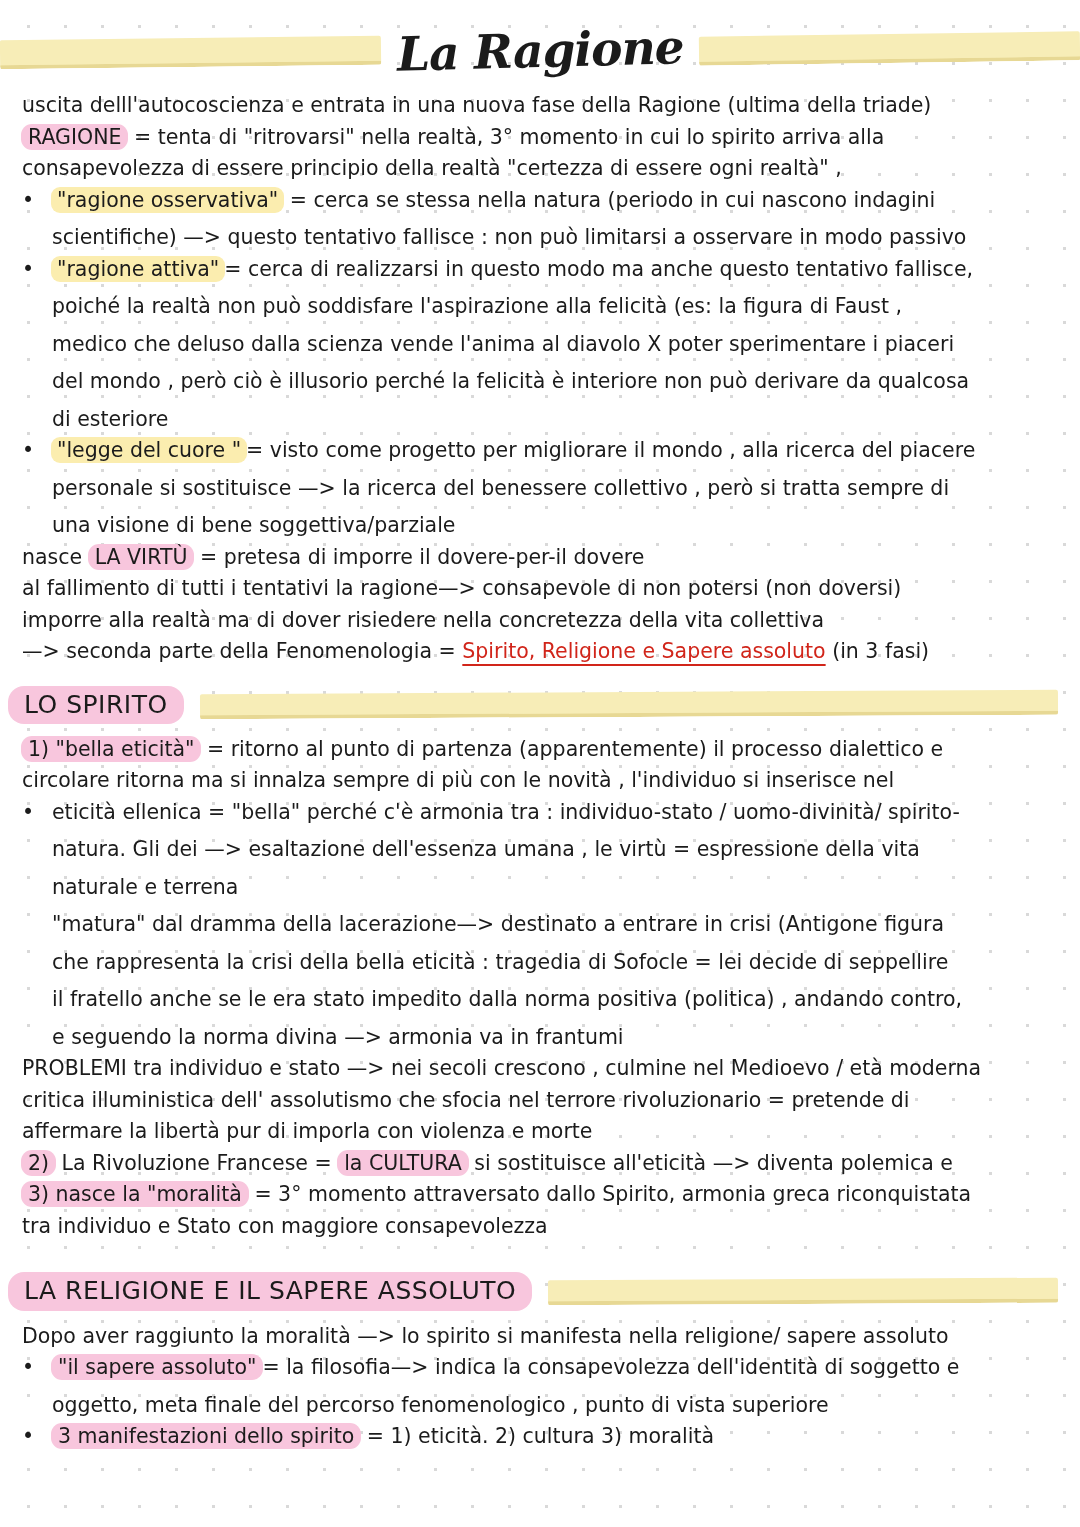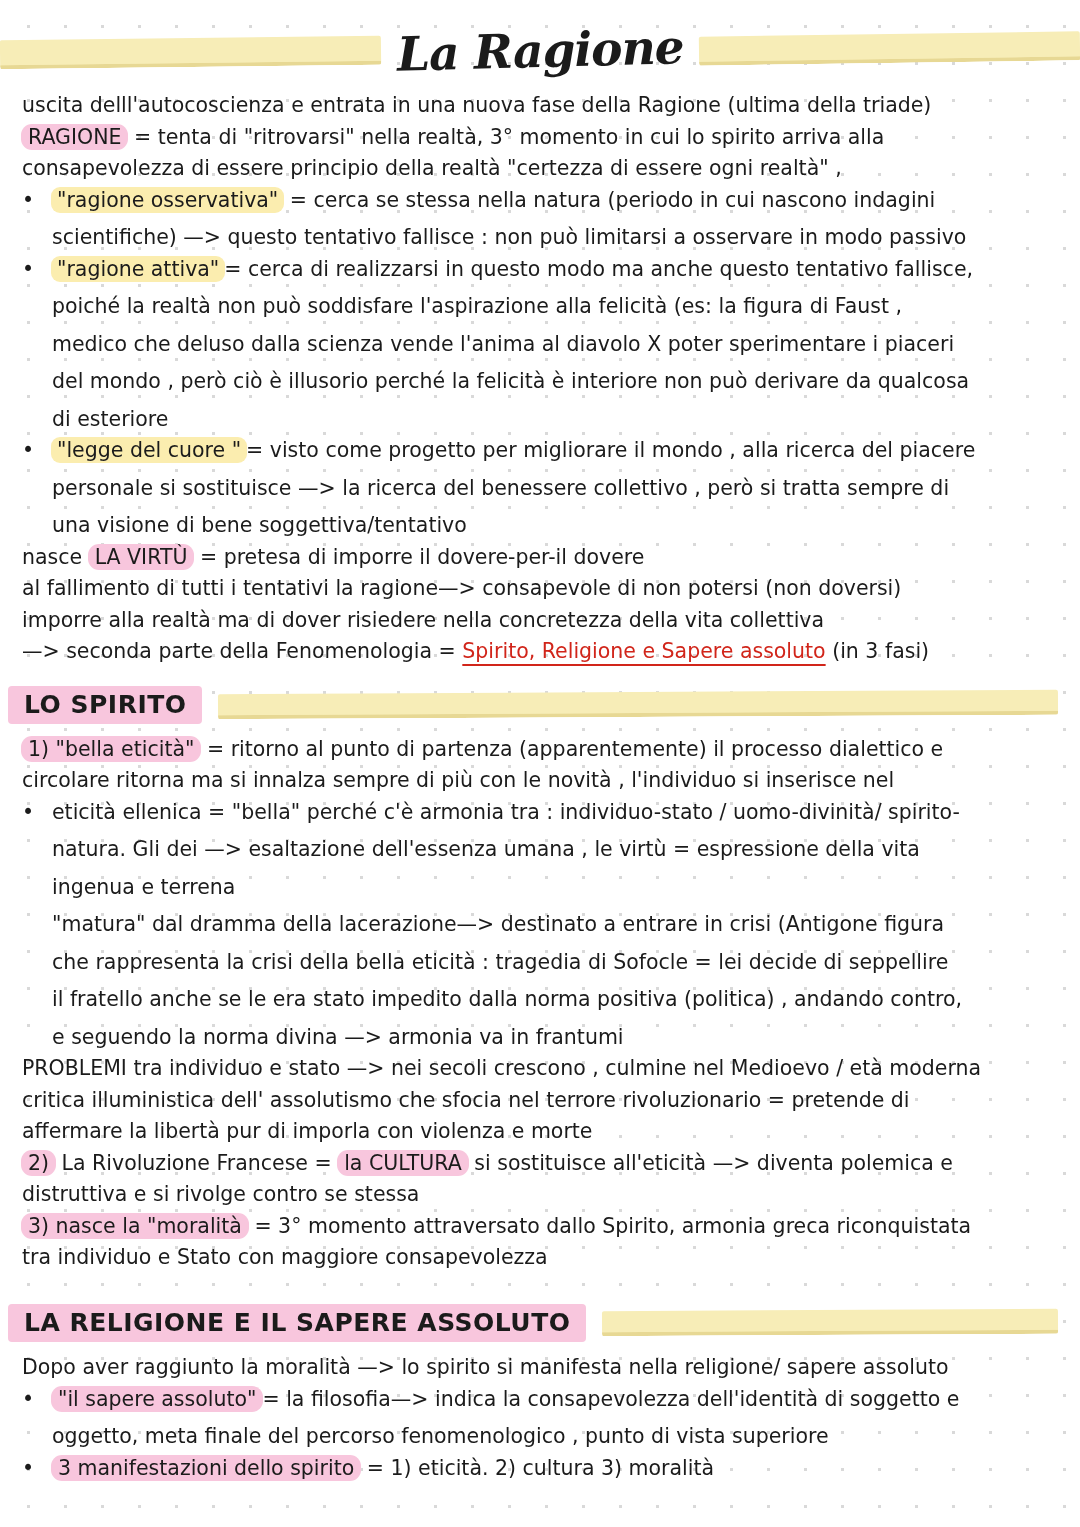--- a/index.html
+++ b/index.html
@@ -24,22 +24,22 @@
   .textline{white-space:nowrap;}
   .textline.indent{padding-left:30px;margin-top:6px;}
   .bullet-mark{display:inline-block;width:30px;color:#1b1b1b;}
   .seg{vertical-align:baseline;}
   .hl-pink{background:#f8c6dd;border-radius:11px;padding:1px 7px;margin:0 -1px;}
   .hl-yellow{background:#fbedaf;border-radius:9px;padding:1px 6px;margin:0 -1px;}
   .red-ul{color:#d1251a;text-decoration:underline;text-decoration-thickness:2px;text-underline-offset:6px;}
   .gap{width:100%;}
   .header-row{display:flex;align-items:center;margin:4px 0 10px 0;}
   .header-label{
-    font-size:25px;line-height:1.25;background:#f8c6dd;border-radius:4px;
-    padding:3px 16px 4px 16px;margin-left:-14px;white-space:nowrap;letter-spacing:0.5px;font-weight:bold;
+    font-size:25px;line-height:1.25;background:#f8c6dd;border-radius:16px;
+    padding:3px 16px 4px 16px;margin-left:-14px;white-space:nowrap;letter-spacing:0.5px;
   }
   .header-bar{flex:1;height:21px;background:#f7edb7;border-bottom:4px solid #e7d894;margin-left:16px;transform:rotate(-0.3deg);border-radius:2px;}
 </style>
 </head>
 <body>
 
 <div class="page">
   <div class="title-row">
     <div class="tape left"></div>
     <div class="title-text">La Ragione</div>
@@ -51,44 +51,43 @@
       <div class="textline"><span class="seg">consapevolezza di essere principio della realtà "certezza di essere ogni realtà" ,</span></div>
       <div class="textline"><span class="bullet-mark">•</span><span class="seg hl-yellow">"ragione osservativa"</span><span class="seg"> = cerca se stessa nella natura (periodo in cui nascono indagini</span></div>
       <div class="textline indent"><span class="seg">scientifiche) —&gt; questo tentativo fallisce : non può limitarsi a osservare in modo passivo</span></div>
       <div class="textline"><span class="bullet-mark">•</span><span class="seg hl-yellow">"ragione attiva"</span><span class="seg">= cerca di realizzarsi in questo modo ma anche questo tentativo fallisce,</span></div>
       <div class="textline indent"><span class="seg">poiché la realtà non può soddisfare l'aspirazione alla felicità (es: la figura di Faust ,</span></div>
       <div class="textline indent"><span class="seg">medico che deluso dalla scienza vende l'anima al diavolo X poter sperimentare i piaceri</span></div>
       <div class="textline indent"><span class="seg">del mondo , però ciò è illusorio perché la felicità è interiore non può derivare da qualcosa</span></div>
       <div class="textline indent"><span class="seg">di esteriore</span></div>
       <div class="textline"><span class="bullet-mark">•</span><span class="seg hl-yellow">"legge del cuore "</span><span class="seg">= visto come progetto per migliorare il mondo , alla ricerca del piacere</span></div>
       <div class="textline indent"><span class="seg">personale si sostituisce —&gt; la ricerca del benessere collettivo , però si tratta sempre di</span></div>
-      <div class="textline indent"><span class="seg">una visione di bene soggettiva/tentativo</span></div>
+      <div class="textline indent"><span class="seg">una visione di bene soggettiva/parziale</span></div>
       <div class="textline"><span class="seg">nasce </span><span class="seg hl-pink">LA VIRTÙ</span><span class="seg"> = pretesa di imporre il dovere-per-il dovere</span></div>
       <div class="textline"><span class="seg">al fallimento di tutti i tentativi la ragione—&gt; consapevole di non potersi (non doversi)</span></div>
       <div class="textline"><span class="seg">imporre alla realtà ma di dover risiedere  nella concretezza della vita collettiva</span></div>
       <div class="textline"><span class="seg">—&gt; seconda parte della Fenomenologia = </span><span class="seg red-ul">Spirito, Religione e Sapere assoluto</span><span class="seg"> (in 3 fasi)</span></div>
       <div class="gap" style="height: 14px;"></div>
       <div class="header-row">
         <span class="header-label">LO SPIRITO</span>
         <div class="header-bar"></div>
       </div>
       <div class="textline"><span class="seg hl-pink">1) "bella eticità"</span><span class="seg"> = ritorno al punto di partenza (apparentemente) il processo dialettico e</span></div>
       <div class="textline"><span class="seg">circolare ritorna ma si innalza sempre di più con le novità , l'individuo si inserisce nel</span></div>
       <div class="textline"><span class="bullet-mark">•</span><span class="seg">eticità ellenica = "bella" perché c'è armonia tra : individuo-stato / uomo-divinità/ spirito-</span></div>
       <div class="textline indent"><span class="seg">natura. Gli dei —&gt; esaltazione dell'essenza umana , le virtù = espressione della vita</span></div>
-      <div class="textline indent"><span class="seg">ingenua e terrena</span></div>
+      <div class="textline indent"><span class="seg">naturale e terrena</span></div>
       <div class="textline indent"><span class="seg">"matura" dal dramma della lacerazione—&gt; destinato a entrare in crisi (Antigone figura</span></div>
       <div class="textline indent"><span class="seg">che rappresenta la crisi della bella eticità : tragedia di Sofocle = lei decide di seppellire</span></div>
       <div class="textline indent"><span class="seg">il fratello anche se le era stato impedito dalla norma positiva (politica) , andando contro,</span></div>
       <div class="textline indent"><span class="seg">e seguendo la norma divina —&gt; armonia va in frantumi</span></div>
       <div class="textline"><span class="seg">PROBLEMI tra individuo e stato —&gt; nei secoli crescono , culmine nel Medioevo / età moderna</span></div>
       <div class="textline"><span class="seg">critica illuministica dell' assolutismo che sfocia nel terrore rivoluzionario = pretende di</span></div>
       <div class="textline"><span class="seg">affermare la libertà pur di imporla con violenza e morte</span></div>
       <div class="textline"><span class="seg hl-pink">2)</span><span class="seg"> La Rivoluzione Francese = </span><span class="seg hl-pink">la CULTURA</span><span class="seg"> si sostituisce all'eticità —&gt; diventa polemica e</span></div>
-      <div class="textline"><span class="seg">distruttiva e si rivolge contro se stessa</span></div>
       <div class="textline"><span class="seg hl-pink">3) nasce la "moralità</span><span class="seg"> = 3° momento attraversato dallo Spirito, armonia greca riconquistata</span></div>
       <div class="textline"><span class="seg">tra individuo e Stato con maggiore consapevolezza</span></div>
       <div class="gap" style="height: 26px;"></div>
       <div class="header-row">
         <span class="header-label">LA RELIGIONE E IL SAPERE ASSOLUTO</span>
         <div class="header-bar"></div>
       </div>
       <div class="textline"><span class="seg">Dopo aver raggiunto la moralità —&gt; lo spirito si manifesta nella religione/ sapere assoluto</span></div>
       <div class="textline"><span class="bullet-mark">•</span><span class="seg hl-pink">"il sapere assoluto"</span><span class="seg">= la filosofia—&gt;  indica la consapevolezza dell'identità di soggetto e</span></div>
       <div class="textline indent"><span class="seg">oggetto, meta finale del percorso fenomenologico , punto di vista superiore</span></div>

